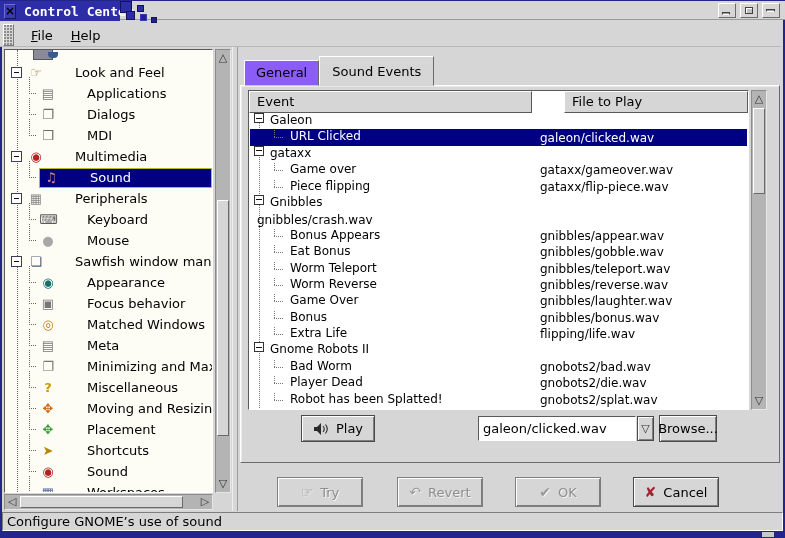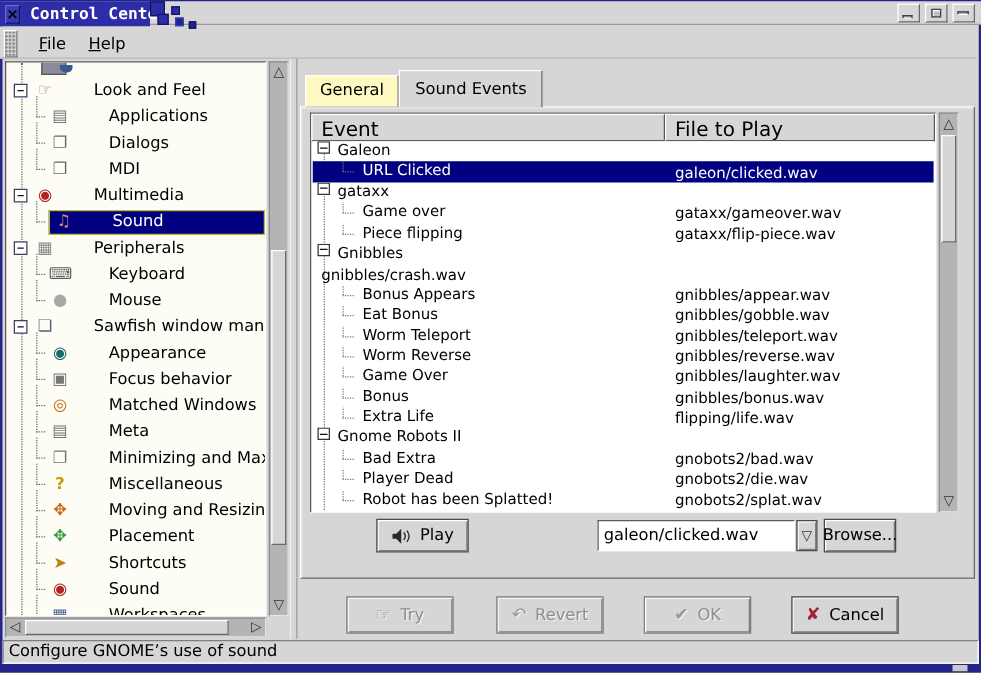--- a/index.html
+++ b/index.html
@@ -59,29 +59,29 @@
   .tree-vscroll{left:215px;top:49px;width:16px;height:444px;}
   .tree-hscroll{position:absolute;left:4px;top:494px;width:209px;height:16px;background:#b4b4b4;border:1px solid;border-color:#8c8c8c #e6e6e6 #e6e6e6 #8c8c8c;}
   .sb-arrow-h{position:absolute;top:0;height:100%;width:14px;color:#333;font-size:11px;line-height:14px;text-align:center;}
   .sb-thumb-h{position:absolute;top:1px;bottom:1px;background:#d6d6d6;border:1px solid;border-color:#fff #6a6a6a #6a6a6a #fff;}
 
   .splitter{position:absolute;left:232px;top:47px;width:6px;height:464px;background:#d6d6d6;border-left:1px solid #efefef;border-right:1px solid #9a9a9a;}
 
   
   .right-pane{position:absolute;left:238px;top:47px;width:545px;height:464px;}
   .tabs{position:absolute;left:6px;top:11px;height:28px;display:flex;align-items:flex-end;z-index:3;}
-  .tab{padding:4px 11px 5px;background:#fef9c3;border:1px solid;border-color:#fff #6a6a6a #c8c8c8 #fff;margin-top:5px;cursor:default;}
+  .tab{padding:4px 11px 5px;background:#8b5cf6;border:1px solid;border-color:#fff #6a6a6a #c8c8c8 #fff;margin-top:5px;cursor:default;}
   .tab.active{background:#d6d6d6;border-color:#fff #6a6a6a #d6d6d6 #fff;padding:7px 12px 6px;margin-top:11px;position:relative;z-index:4;}
   .notebook{position:absolute;left:2px;top:38px;width:540px;height:378px;background:#d6d6d6;border:1px solid;border-color:#fff #6a6a6a #6a6a6a #fff;box-shadow:inset 1px 1px 0 #e9e9e9;}
 
   .listbox{position:absolute;left:10px;top:43px;width:501px;height:320px;border:1px solid;border-color:#5a5a5a #fff #fff #5a5a5a;background:#fff;overflow:hidden;}
   .listheader{position:absolute;left:0;top:0;right:0;height:22px;display:flex;}
-  .hcol{background:#d6d6d6;border:1px solid;border-color:#fff #5a5a5a #5a5a5a #fff;padding:2px 7px;font-size:16px;white-space:nowrap;overflow:hidden;cursor:default;}
+  .hcol{background:#d6d6d6;border:1px solid;border-color:#fff #5a5a5a #5a5a5a #fff;padding:2px 7px;font-size:13px;white-space:nowrap;overflow:hidden;cursor:default;}
   .hcol.c1{width:283px;flex:none;}
-  .hcol.c2{flex:1;}
+  .hcol.c2{flex:1;margin-left:32px;}
   .listrows{position:absolute;left:1px;top:22px;right:1px;bottom:1px;background:#fff;overflow:hidden;}
   .list-trunk{position:absolute;left:9px;top:0;bottom:0;border-left:1px dotted #777;}
   .lrow{height:16.4px;display:flex;align-items:center;font-size:12px;white-space:nowrap;position:relative;}
   .lrow .cell-event{width:283px;flex:none;display:flex;align-items:flex-start;overflow:hidden;padding-left:4px;height:100%;}
   .lrow .cell-file{flex:1;overflow:hidden;padding-left:7px;}
   .exp2{width:10px;height:10px;border:1px solid #333;background:#fff;position:relative;flex:none;margin-right:6px;z-index:2;}
   .exp2::after{content:"";position:absolute;left:1px;right:1px;top:3.5px;border-top:1px solid #111;}
   .conn2{width:17px;height:100%;position:relative;flex:none;margin-left:16px;margin-right:3px;}
   .conn2::before{content:"";position:absolute;left:4px;top:-5px;height:13px;border-left:1px dotted #777;}
   .conn2::after{content:"";position:absolute;left:4px;width:9px;top:8px;border-top:1px dotted #777;}
@@ -381,21 +381,21 @@
           <div class="lrow ">
     <span class="cell-event">
               <span class="exp2"></span>
               <span>Gnome Robots II</span>
             </span>
     <span class="cell-file"></span>
   </div>
           <div class="lrow ">
     <span class="cell-event">
               <span class="conn2"></span>
-              <span>Bad Extra</span>
+              <span>Bad Worm</span>
             </span>
     <span class="cell-file">gnobots2/bad.wav</span>
   </div>
           <div class="lrow ">
     <span class="cell-event">
               <span class="conn2"></span>
               <span>Player Dead</span>
             </span>
     <span class="cell-file">gnobots2/die.wav</span>
   </div>

